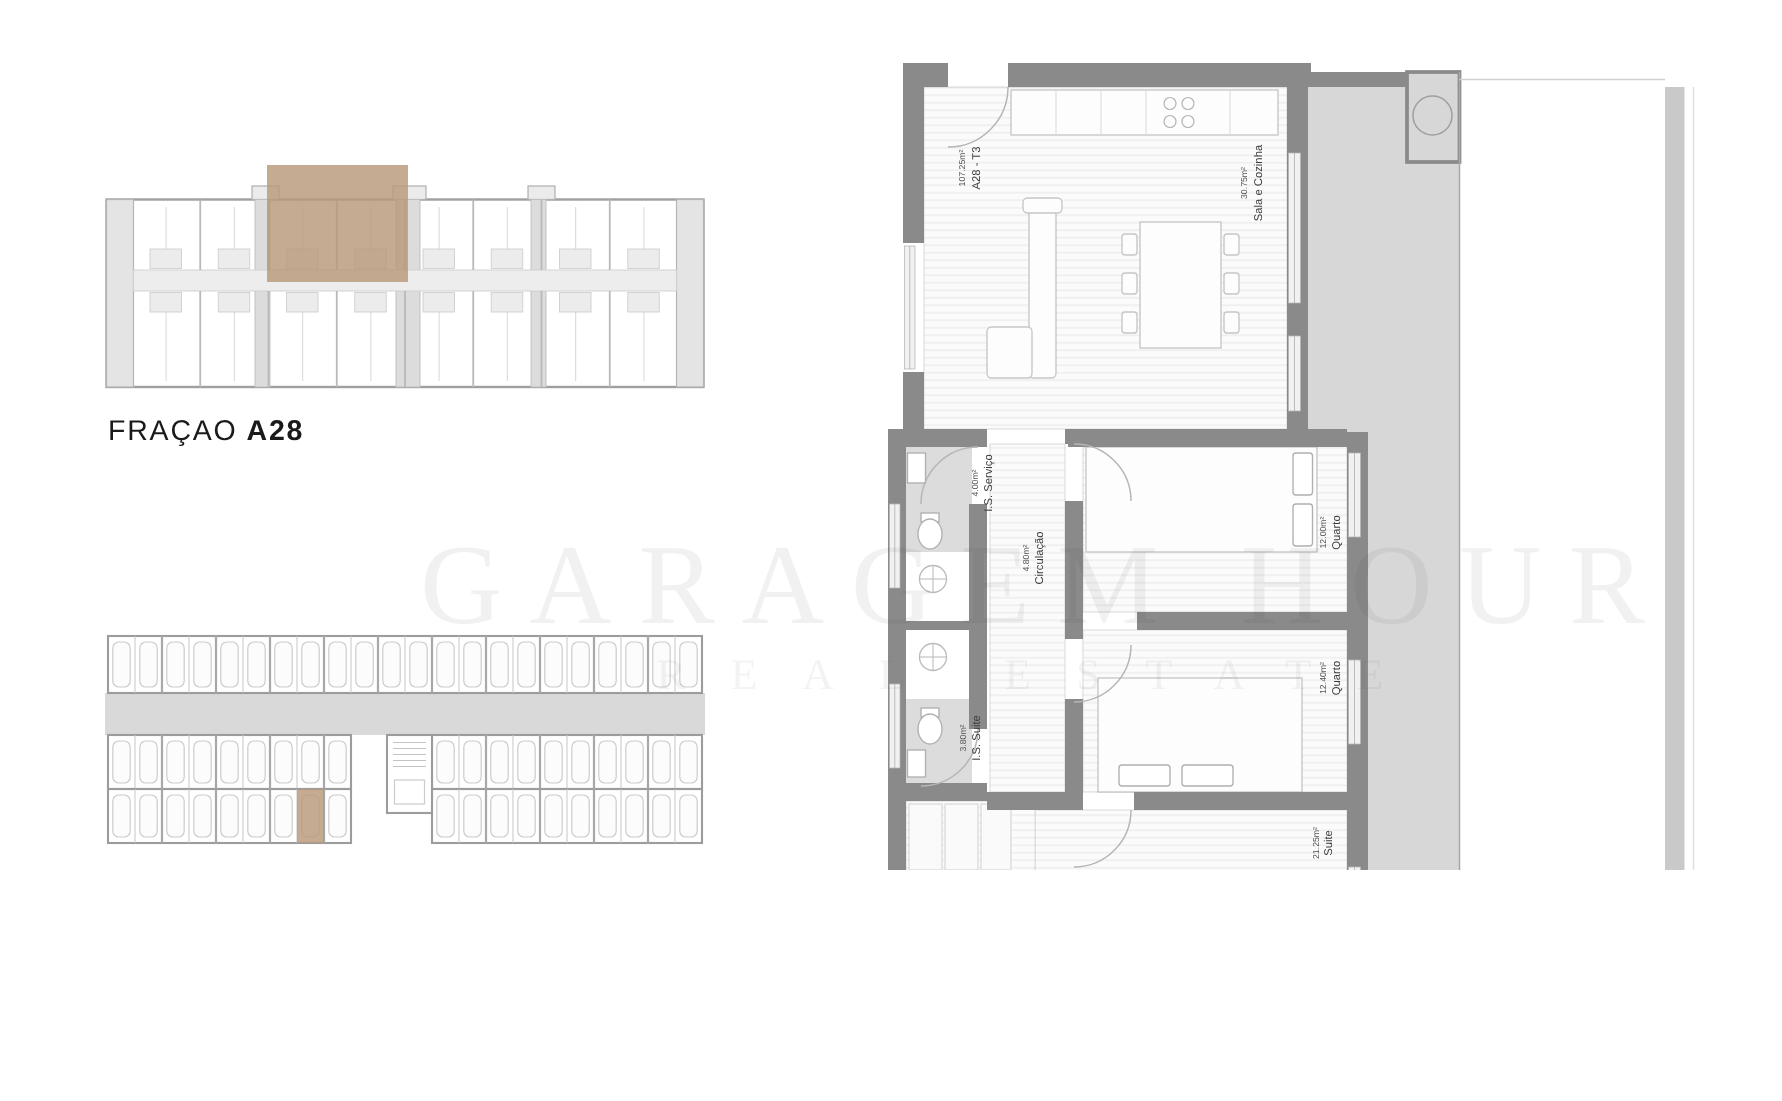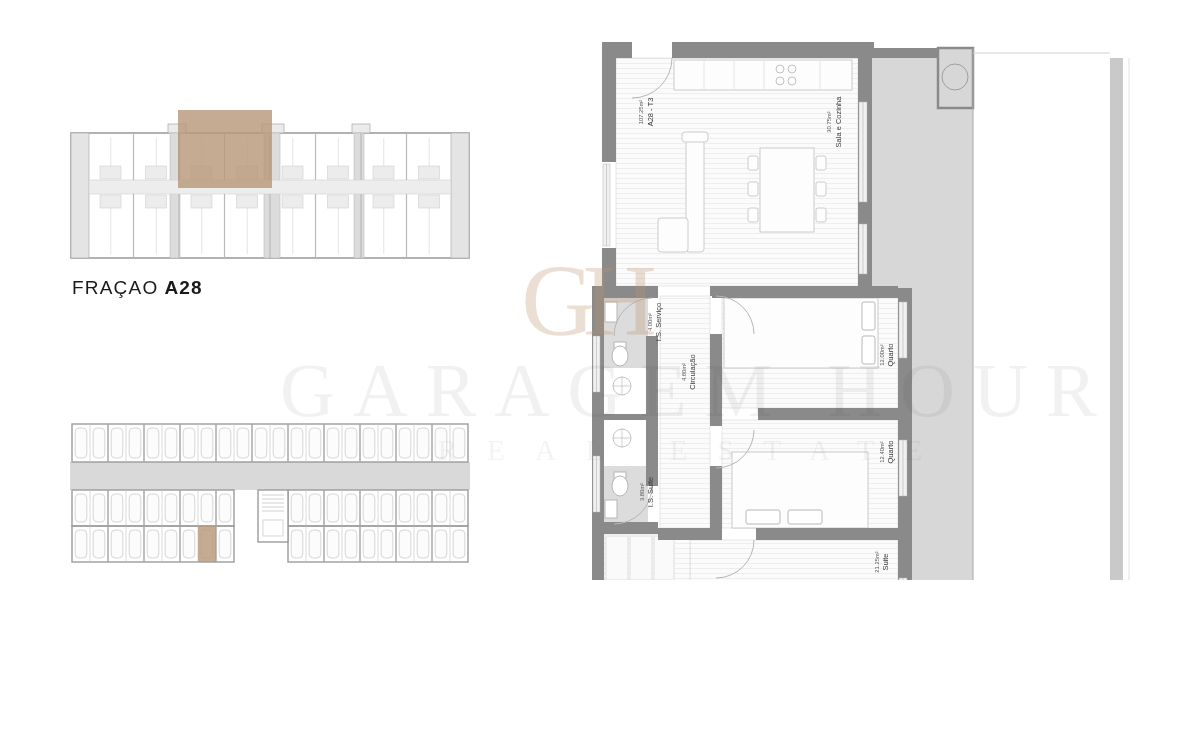--- a/index.html
+++ b/index.html
@@ -397,17 +397,16 @@
       <text class="rarea" transform="rotate(-90 294 416)" x="294" y="416">12.40m²</text>
       <text class="rname" transform="rotate(-90 63 456)" x="63" y="456">I.S. Suite</text>
       <text class="rarea" transform="rotate(-90 54 456)" x="54" y="456">3.80m²</text>
       <text class="rname" transform="rotate(-90 298 526)" x="298" y="526">Suite</text>
       <text class="rarea" transform="rotate(-90 289 526)" x="289" y="526">21.25m²</text>
       <text class="rname" transform="rotate(-90 364 592)" x="364" y="592">Varanda</text>
       <text class="rarea" transform="rotate(-90 354 592)" x="354" y="592">27.75 m²</text>
     </g>
   </svg>
 
-  <div class="wm wm-monogram">GH</div>
   <div class="wm wm-title">GARAGEM HOUR</div>
   <div class="wm wm-subtitle">REAL ESTATE</div>
 
 </div>
 
 </body></html>

